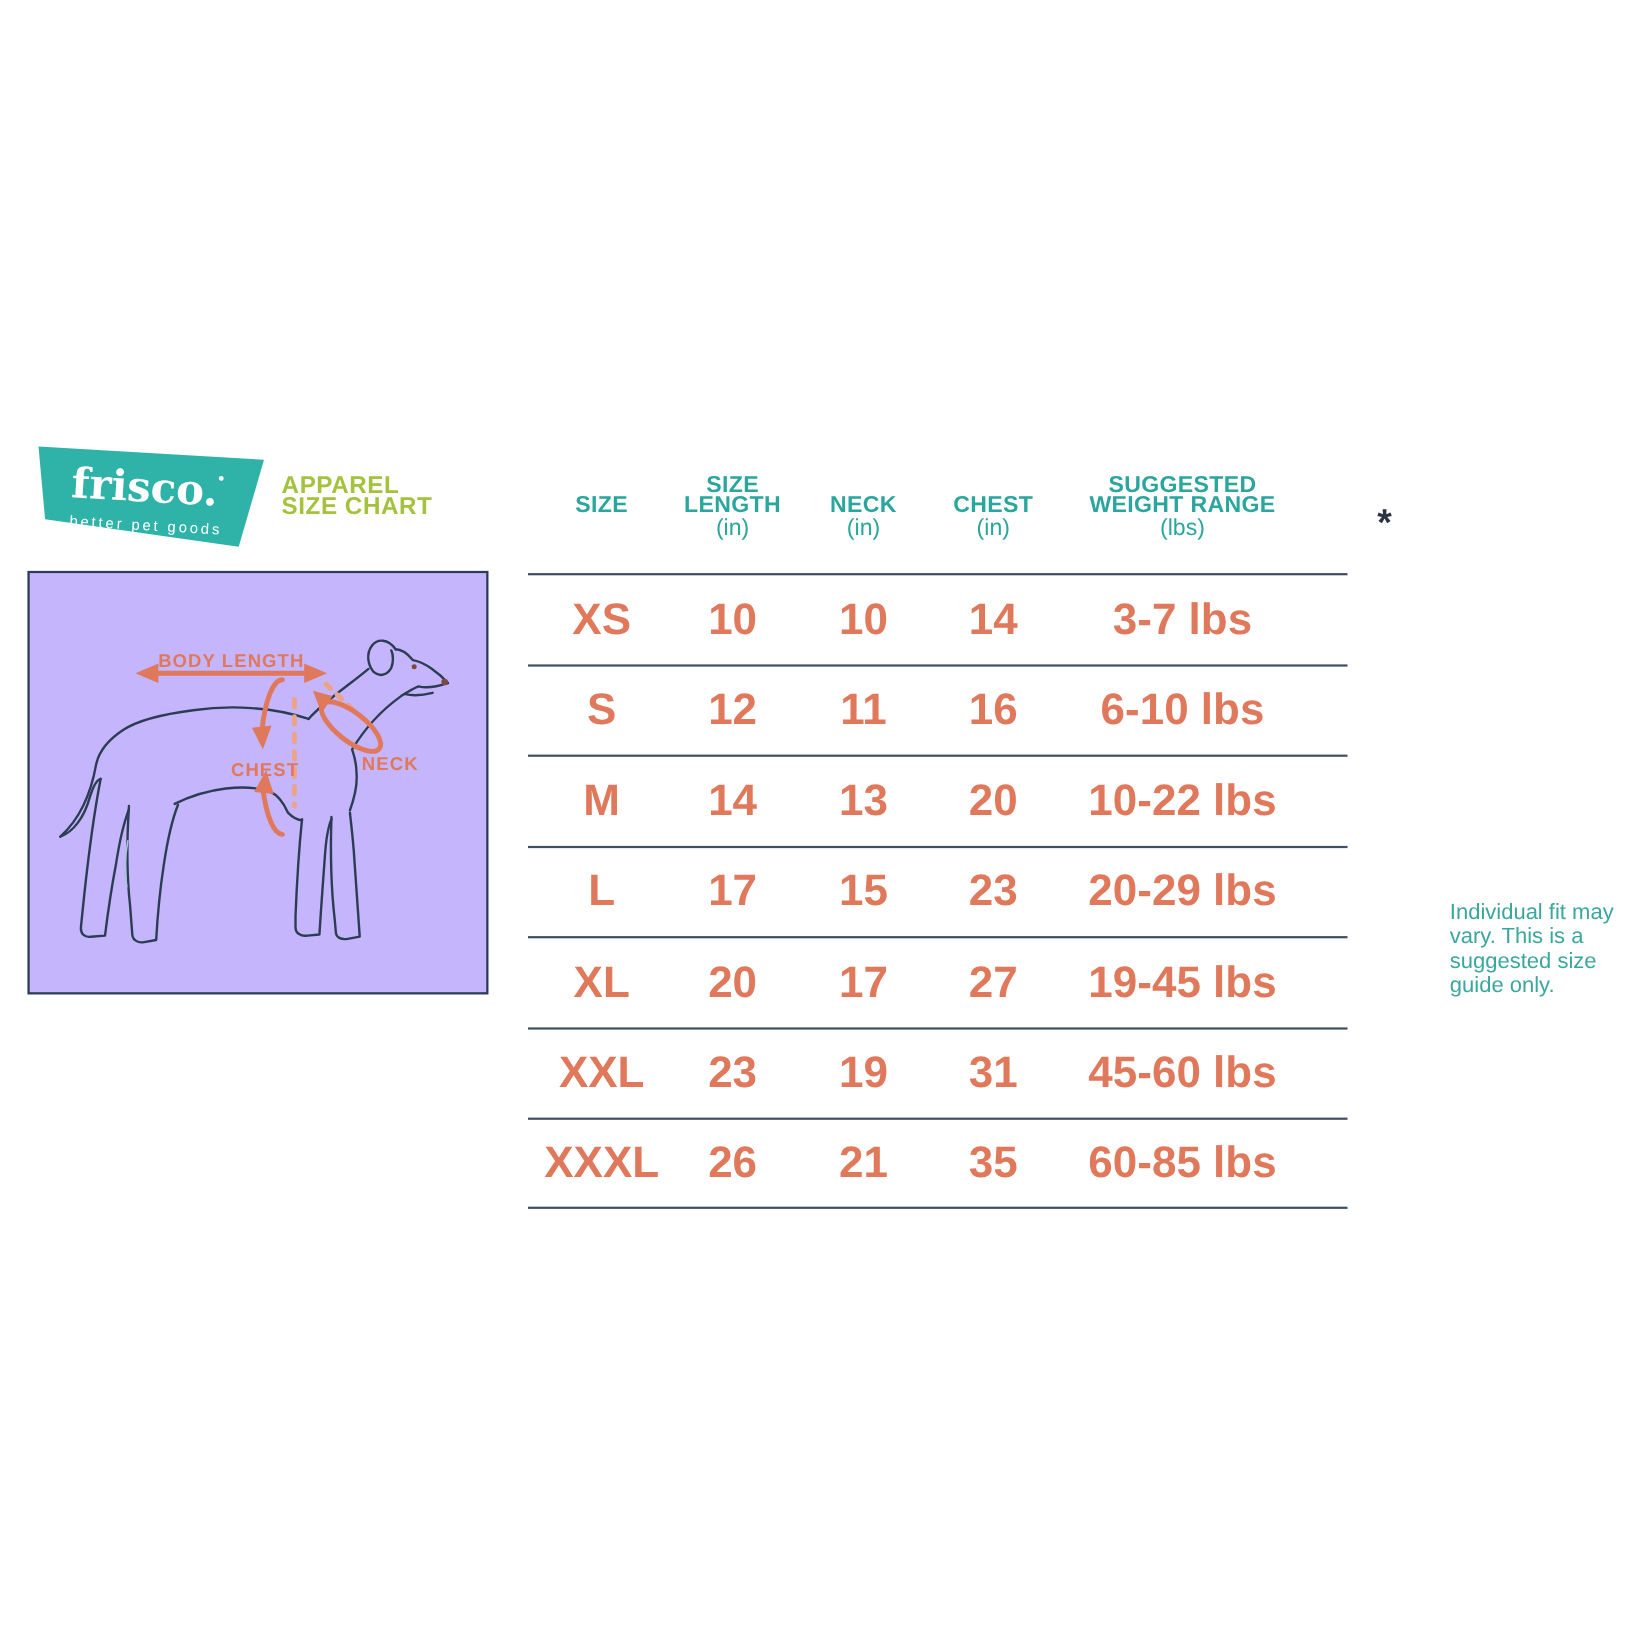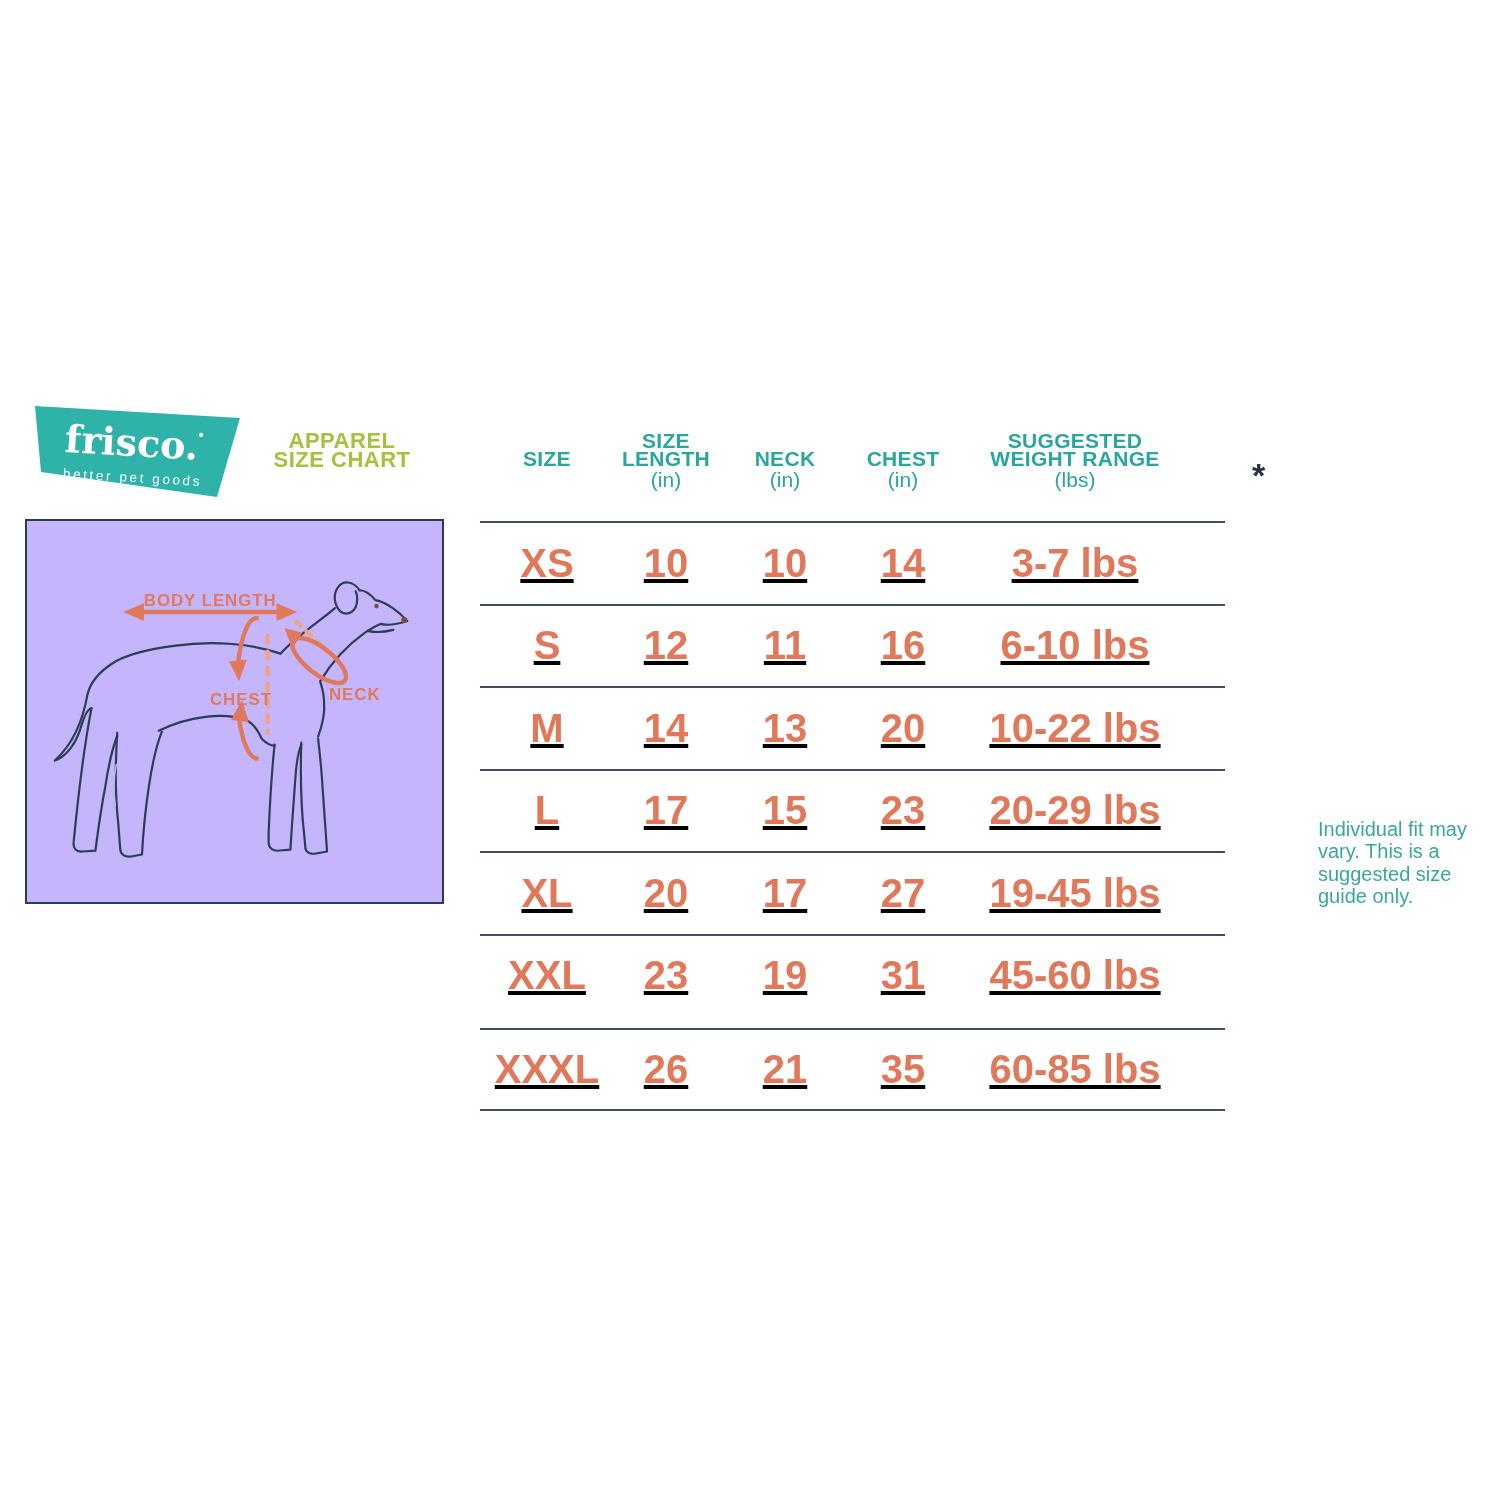--- a/index.html
+++ b/index.html
@@ -7,42 +7,42 @@
     --orange-light:#eda387; --navy:#2c3c53; --line:#3f4e61; --note-teal:#3aa79c;
   }
   html,body{margin:0;padding:0;background:#fff;}
   .canvas{position:relative;width:1500px;height:1500px;background:#ffffff;overflow:hidden;
           font-family:"Liberation Sans",sans-serif;}
 
   
   .logo-badge{position:absolute;left:28px;top:398px;width:218px;height:106px;}
 
   
-  .title{position:absolute;left:256px;top:431px;width:172px;text-align:center;
+  .title{position:absolute;left:256px;top:431px;width:172px;
          color:var(--green);font-weight:bold;font-size:22px;line-height:19px;letter-spacing:.5px;}
 
   
   .dogbox{position:absolute;left:25px;top:519px;width:419px;height:385px;
           border:2.5px solid var(--navy);box-sizing:border-box;background:#c4b5fd;}
   .dogbox svg{width:100%;height:100%;display:block;}
   .ann-label{font-family:"Liberation Sans",sans-serif;font-weight:bold;font-size:17px;
              letter-spacing:1px;fill:var(--orange);}
 
   
   .thead{position:absolute;left:480px;top:432px;width:745px;display:grid;
          grid-template-columns:134px 104px 134px 102px 242px;}
   .hcell{display:flex;flex-direction:column;align-items:center;color:var(--header-teal);}
   .hcell .cap{font-weight:bold;font-size:21px;line-height:18px;height:18px;letter-spacing:.3px;white-space:nowrap;}
   .hcell .unit{font-weight:400;font-size:21px;line-height:24px;height:24px;}
 
   
-  .tbody{position:absolute;left:480px;top:521px;width:745px;text-decoration:underline;}
+  .tbody{position:absolute;left:480px;top:521px;width:745px;}
   .trow{display:grid;grid-template-columns:134px 104px 134px 102px 242px;height:82.5px;
         box-sizing:border-box;border-top:2px solid var(--line);align-items:center;justify-items:center;}
-  .trow:last-child{border-bottom:2px solid var(--line);margin-top:12px;}
+  .trow:last-child{border-bottom:2px solid var(--line);}
   .tcell{color:var(--orange);font-weight:bold;font-size:40px;white-space:nowrap;}
 
   
   .note-asterisk{position:absolute;left:1252px;top:458px;color:#2b3240;
                  font-size:34px;font-weight:bold;line-height:34px;}
   .note-p1{position:absolute;left:1273px;top:466px;width:215px;color:var(--note-teal);
            font-size:20px;line-height:22.3px;white-space:pre-line;}
   .note-p2{position:absolute;left:1273px;top:818px;width:215px;color:var(--note-teal);
            font-size:20px;line-height:22.3px;white-space:pre-line;margin-left:45px;}
 </style>

